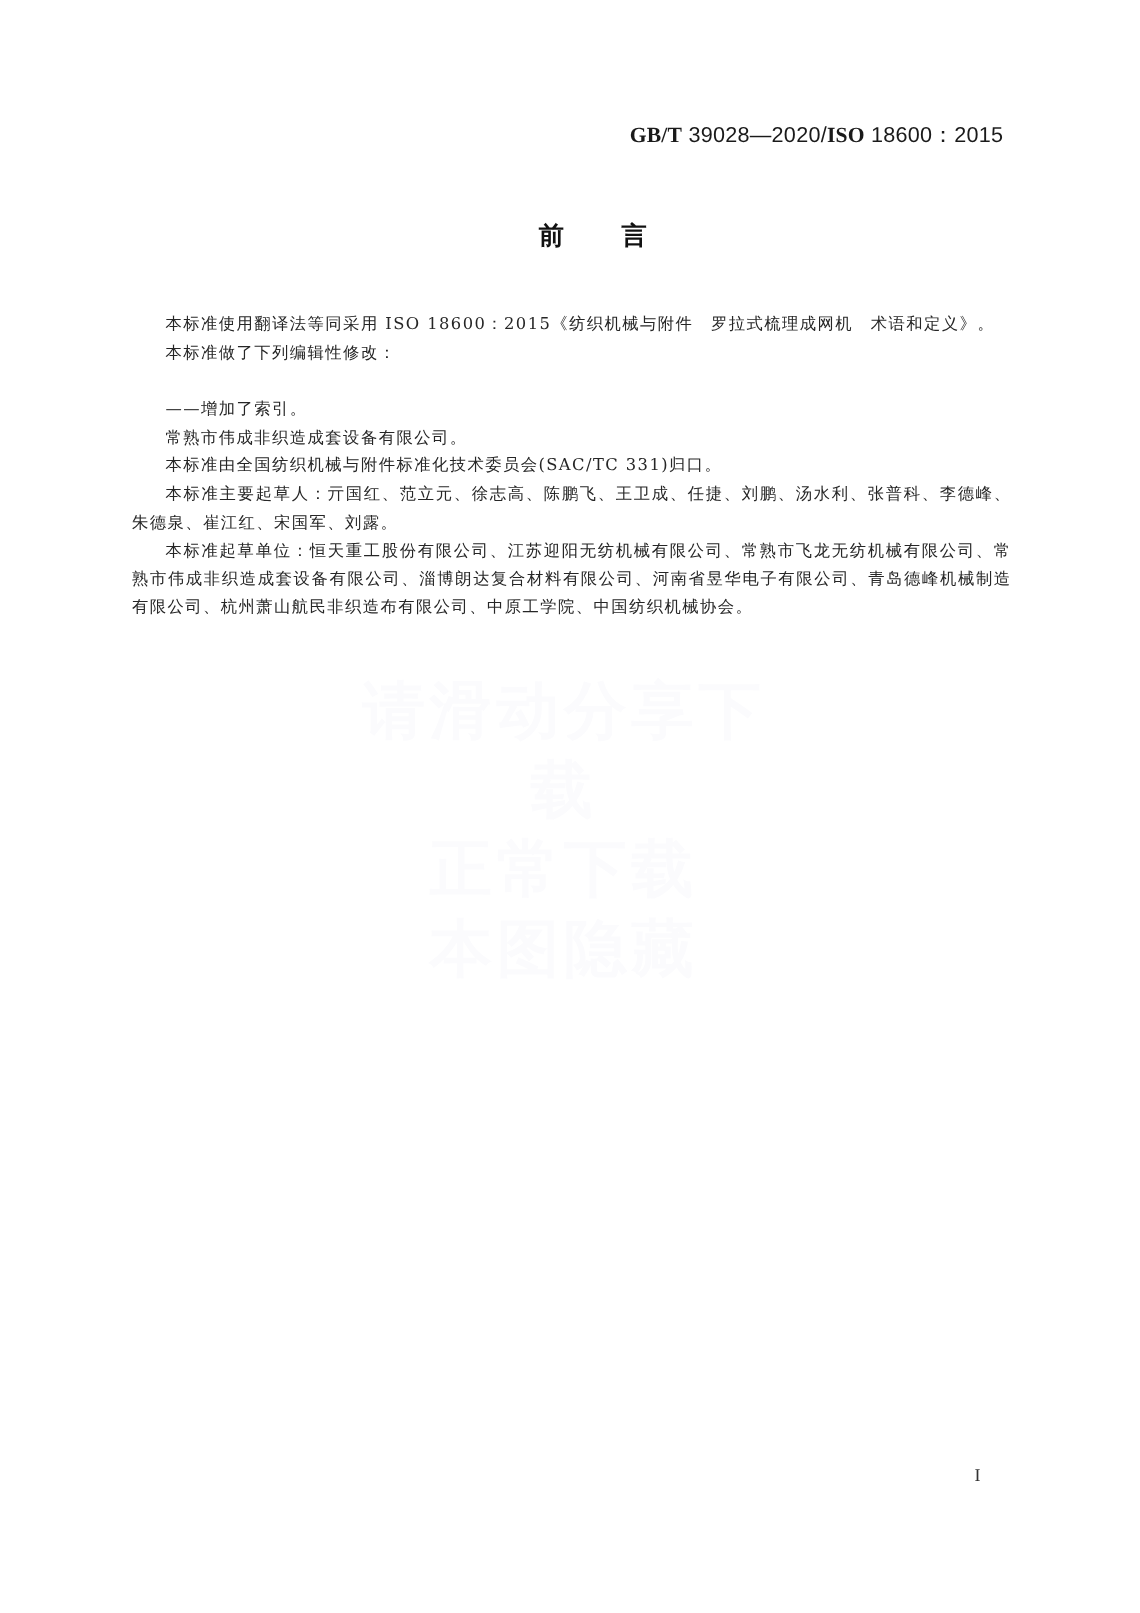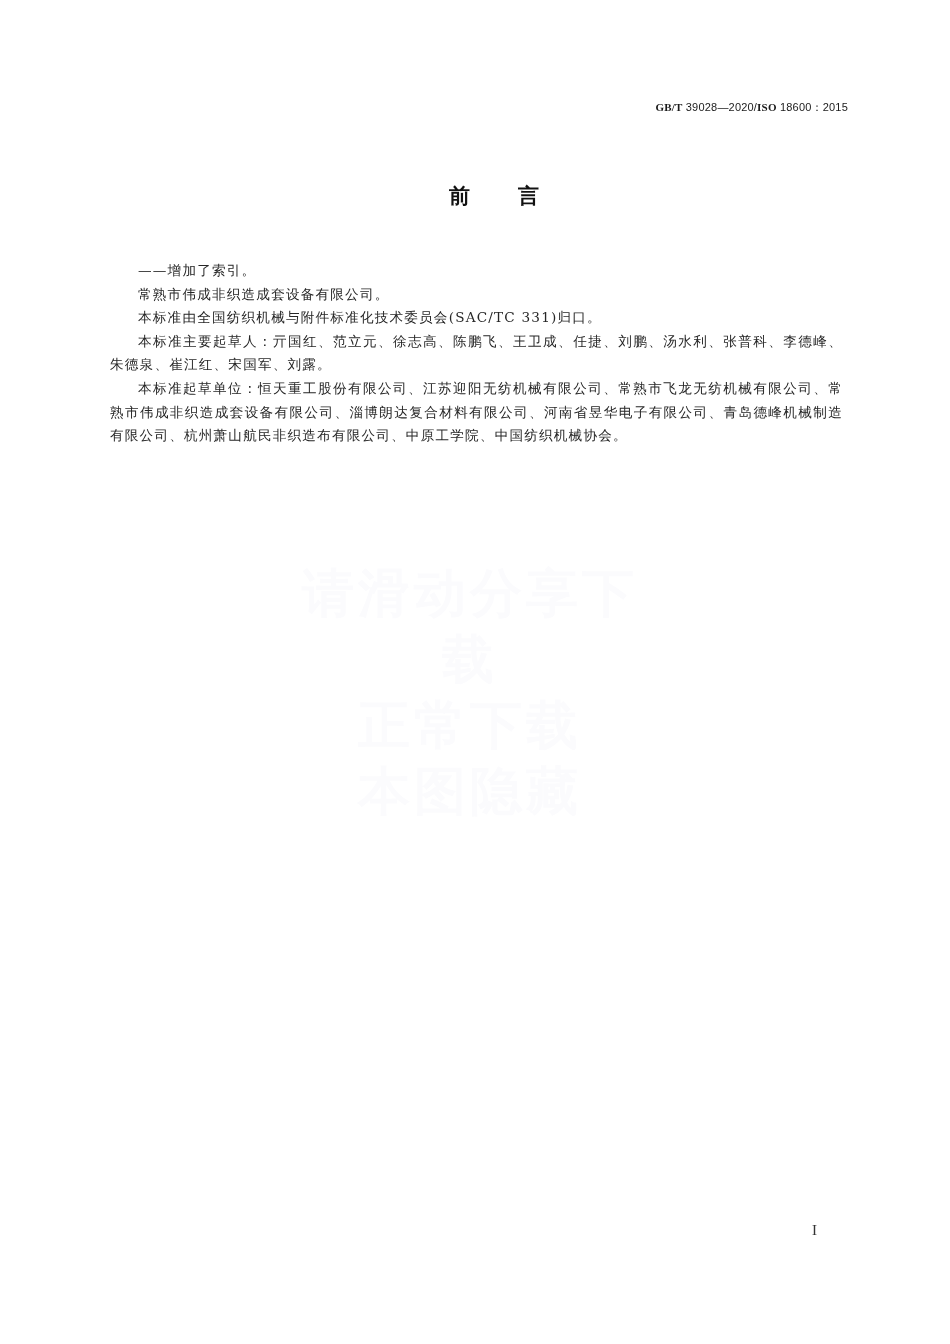--- a/index.html
+++ b/index.html
@@ -11,23 +11,23 @@
       width: 950px;
       height: 1344px;
       position: relative;
       overflow: hidden;
       font-family: "DejaVu Serif", "Liberation Serif", serif;
       color: #222222;
     }
     .std-code {
       position: absolute;
       top: 100px;
-      right: 102px;
+      right: 114px;
       font-family: "Liberation Sans", "DejaVu Sans", sans-serif;
-      font-size: 11px;
+      font-size: 18px;
       color: #1a1a1a;
       letter-spacing: 0.2px;
     }
     .std-code .bold {
       font-weight: bold;
       font-family: "Liberation Serif", serif;
     }
     .title {
       position: absolute;
       top: 182px;
@@ -52,20 +52,21 @@
       letter-spacing: 1.2px;
       color: #262626;
       text-align: justify;
     }
     .body-text p {
       margin: 0;
       text-indent: 28px;
     }
     .body-text p.dash {
       text-indent: 28px;
+      margin-top: 24px;
     }
     .watermark {
       position: absolute;
       left: 285px;
       top: 560px;
       width: 370px;
       text-align: center;
       font-family: "DejaVu Sans", sans-serif;
       font-weight: bold;
       font-size: 52px;
@@ -86,20 +87,22 @@
 </head>
 <body>
 
 <div class="std-code">
   <span class="bold">GB/T</span><span> 39028—2020/</span><span class="bold">ISO</span><span> 18600：2015</span>
 </div>
 
 <div class="title">前言</div>
 
 <div class="body-text">
+  <p>本标准使用翻译法等同采用 ISO 18600：2015《纺织机械与附件　罗拉式梳理成网机　术语和定义》。</p>
+  <p>本标准做了下列编辑性修改：</p>
   <p class="dash">——增加了索引。</p>
   <p>常熟市伟成非织造成套设备有限公司。</p>
   <p>本标准由全国纺织机械与附件标准化技术委员会(SAC/TC 331)归口。</p>
   <p>本标准主要起草人：亓国红、范立元、徐志高、陈鹏飞、王卫成、任捷、刘鹏、汤水利、张普科、李德峰、朱德泉、崔江红、宋国军、刘露。</p>
   <p>本标准起草单位：恒天重工股份有限公司、江苏迎阳无纺机械有限公司、常熟市飞龙无纺机械有限公司、常熟市伟成非织造成套设备有限公司、淄博朗达复合材料有限公司、河南省昱华电子有限公司、青岛德峰机械制造有限公司、杭州萧山航民非织造布有限公司、中原工学院、中国纺织机械协会。</p>
 </div>
 
 <div class="watermark">
   <div>请滑动分享下载</div>
   <div>正常下载</div>

